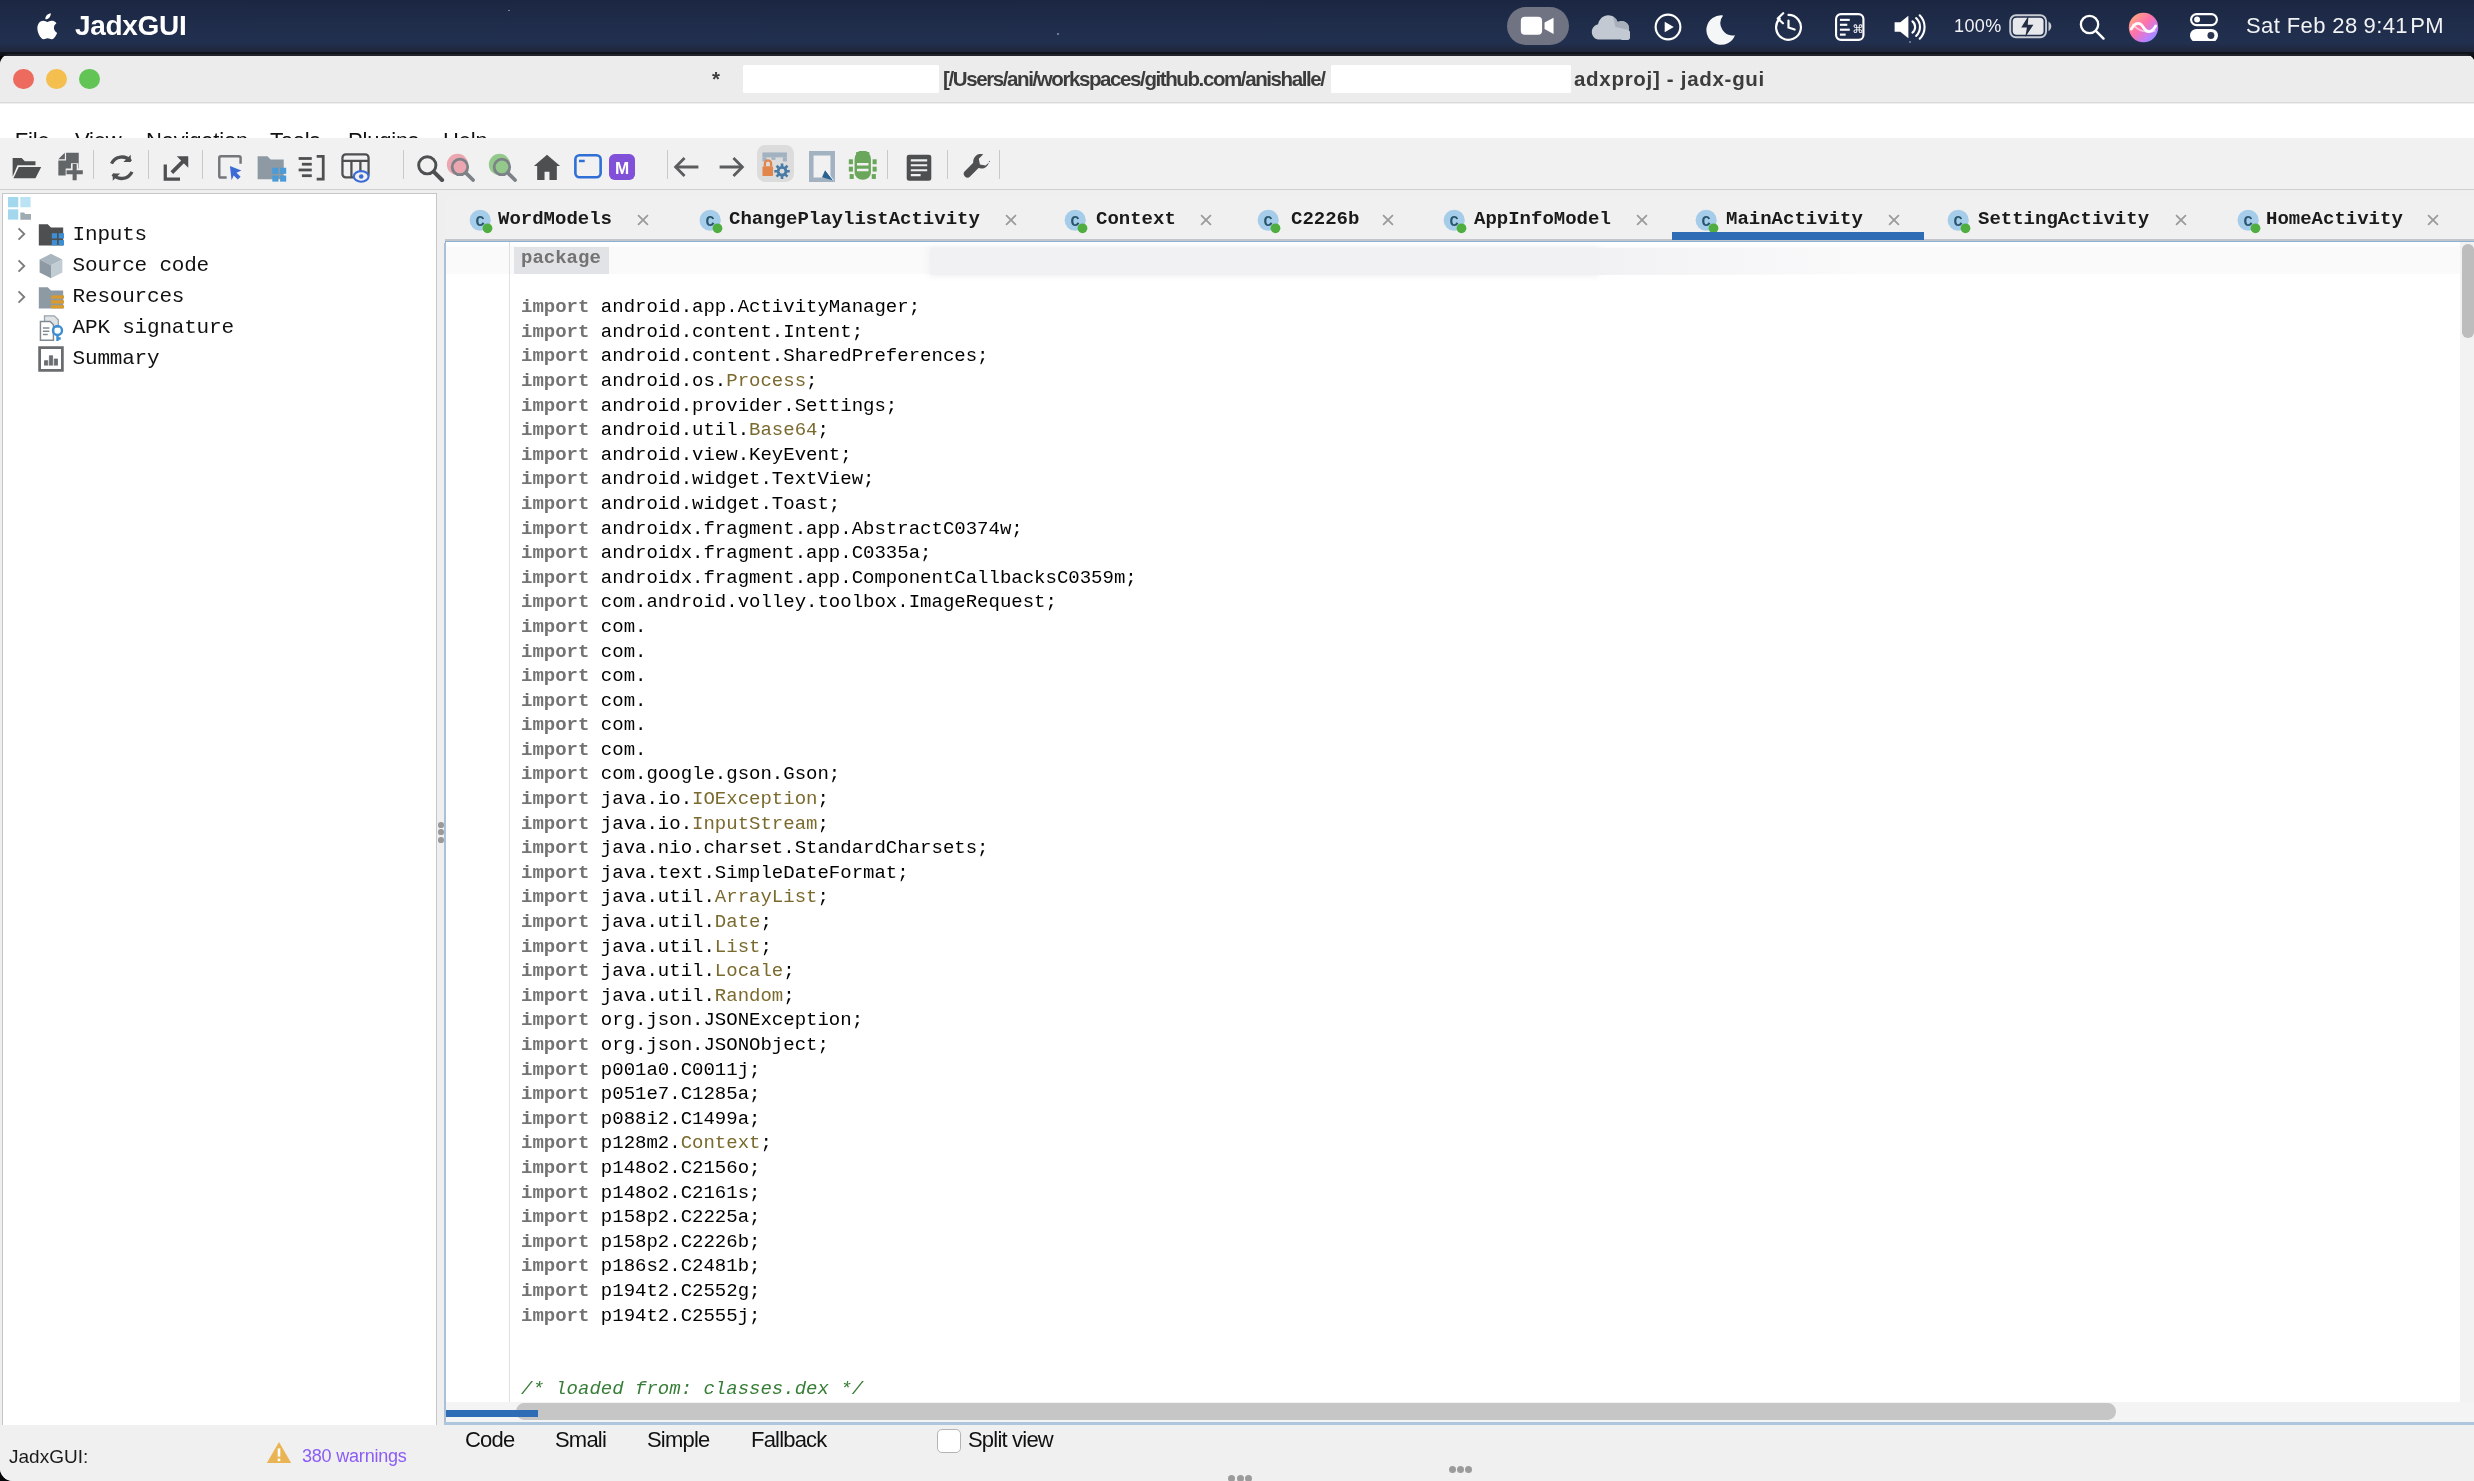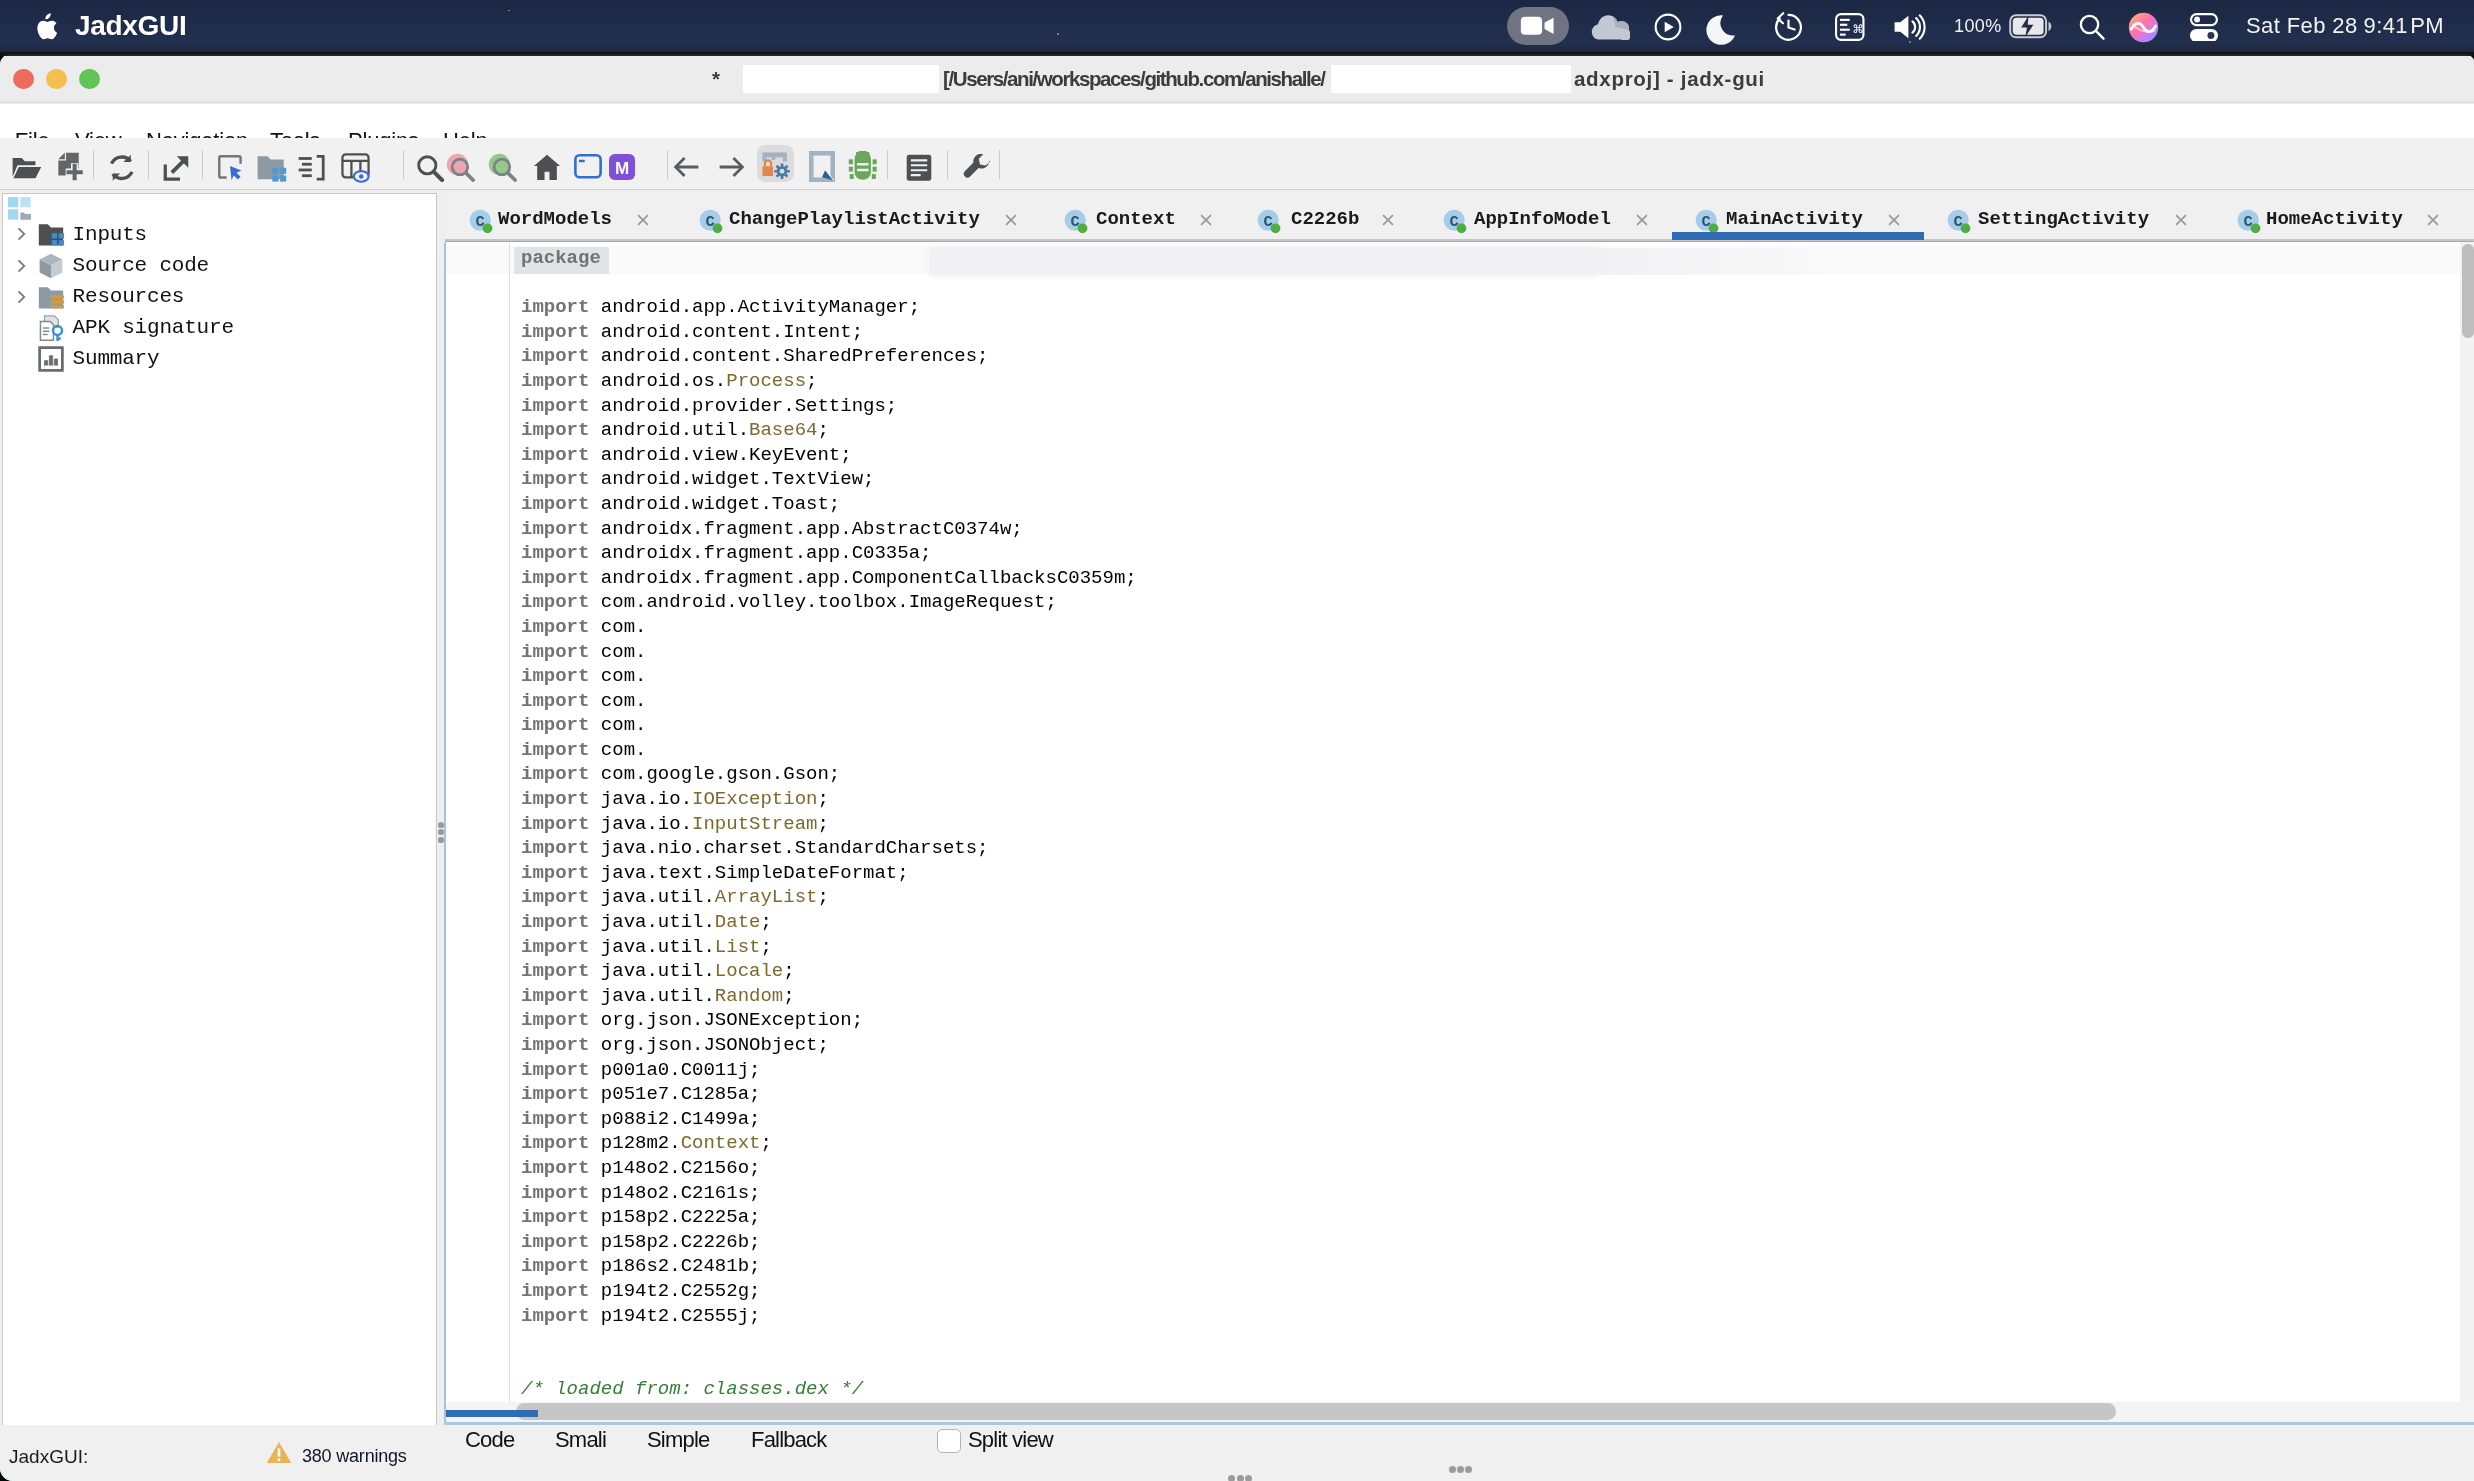--- a/index.html
+++ b/index.html
@@ -63,21 +63,21 @@
 #vthumb { position:absolute; left:2462px; top:190px; width:11.5px; height:94px; background:#bdbdbd; border-radius:5.7px; }
 #hscroll { position:absolute; left:446px; top:1348px; width:2029px; height:19.7px; background:#f4f4f4; }
 #hthumb { position:absolute; left:516px; top:1349px; width:1600px; height:17px; background:#c6c6c6; border-radius:8.2px; }
 #botline { position:absolute; left:444px; top:1368px; width:2031px; height:3.3px; background:#adc6de; }
 #codetabind { position:absolute; left:446px; top:1356px; width:92px; height:7.4px; background:#2e6db6; }
 
 
 #bottomstrip { position:absolute; left:0; top:1371px; width:2475px; height:57px; background:#f0f0f0; }
 .btab { position:absolute; top:1368px; line-height:36px; font-size:22px; letter-spacing:-0.8px; color:#111; }
 #issues { position:absolute; left:9px; top:1392px; font-size:19px; color:#1c1c1c; }
-#warncount { position:absolute; left:302px; top:1392px; font-size:18px; letter-spacing:-0.2px; color:#0f172a; }
+#warncount { position:absolute; left:302px; top:1392px; font-size:18px; letter-spacing:-0.2px; color:#8b5cf6; }
 #splitlbl { position:absolute; left:968px; top:1368px; line-height:36px; font-size:22px; letter-spacing:-0.8px; color:#111; }
 #splitbox { position:absolute; left:937px; top:1375px; width:24px; height:24px; background:#fff; border:1.6px solid #b4b4b4; border-radius:4.9px; }
 .dot { position:absolute; width:7.4px; height:7.4px; border-radius:50%; background:#9b9b9b; z-index:10;}
 </style>
 </head>
 <body>
 
 <div id="menubar">
 
   <div class="abs" style="left:508px;top:9.8px;width:1.6px;height:1.6px;background:rgba(255,255,255,.5);border-radius:50%;"></div>

